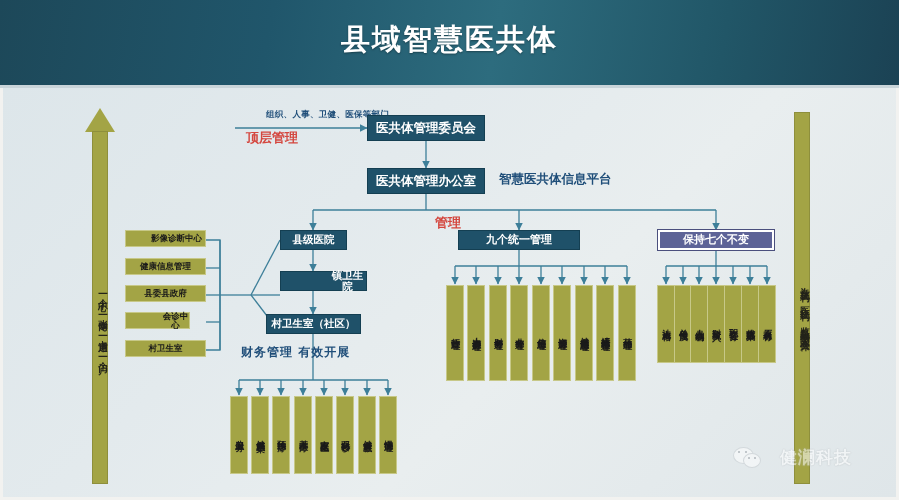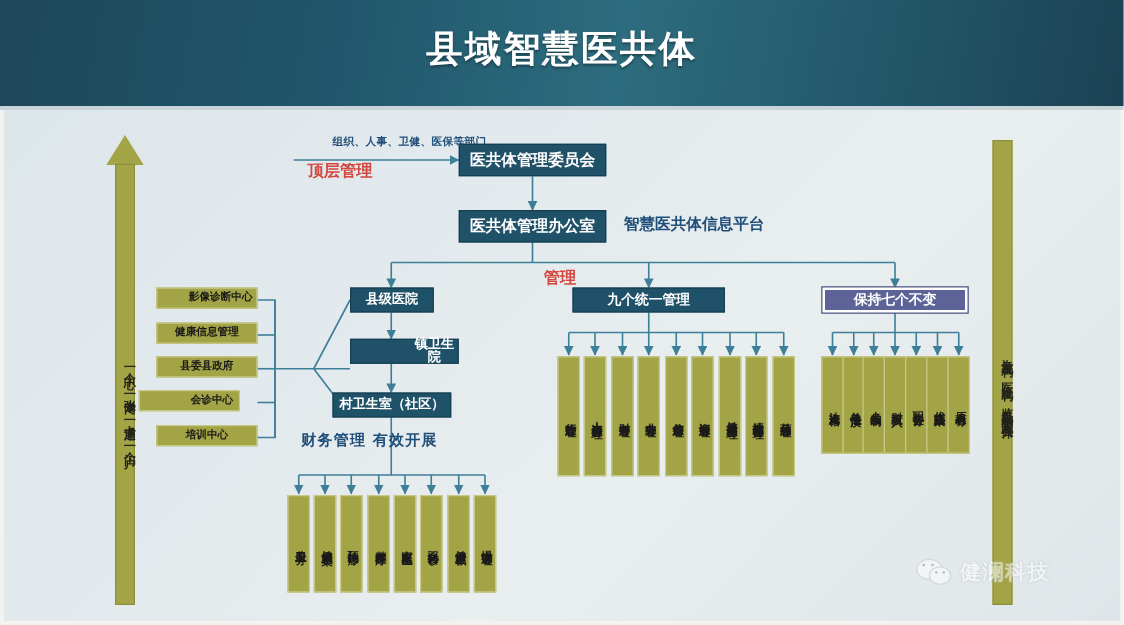--- a/index.html
+++ b/index.html
@@ -76,21 +76,21 @@
   
   .anno{position:absolute;font-weight:bold;line-height:1.15;}
   .anno-red{color:#d4473f;}
   .anno-blue{color:#1f4e79;}
   .anno-blue-sm{color:#1f4e79;font-size:8.5px;letter-spacing:.3px;padding-left:26px;}
 
   
   #watermark{position:absolute;display:flex;align-items:center;gap:5px;opacity:.55;}
   #watermark .wm-text{
     color:#ffffff;font-size:17px;font-weight:bold;
-    text-shadow:0 0 2px #b9bfc3,0 0 1px #9aa2a7;letter-spacing:1px;
+    text-shadow:0 0 2px #b9bfc3,0 0 1px #9aa2a7;letter-spacing:1px;margin-left:12px;
   }
   .wechat{position:relative;width:30px;height:22px;}
   .wechat .b1{
     position:absolute;left:0;top:0;width:19px;height:15px;border-radius:50%;
     background:#ffffff;border:1px solid #c6ccd0;
   }
   .wechat .b2{
     position:absolute;left:10px;top:6px;width:16px;height:13px;border-radius:50%;
     background:#ffffff;border:1px solid #c6ccd0;
   }
@@ -204,22 +204,22 @@
       <div class="node node-teal" style="left:364px;top:80px;width:118px;height:26px;font-size:12.5px;">医共体管理办公室</div>
 
       <div class="anno anno-blue" style="left:496px;top:84px;font-size:12.5px;">智慧医共体信息平台</div>
 
       <div class="anno anno-red" style="left:404px;top:128px;font-size:13px;margin-left:28px;">管理</div>
 
       <div>
         <div class="node node-olive node-olive-h" style="left:122px;top:142px;width:81px;height:17px;padding-left:22px;">影像诊断中心</div>
         <div class="node node-olive node-olive-h" style="left:122px;top:170px;width:81px;height:17px;">健康信息管理</div>
         <div class="node node-olive node-olive-h" style="left:122px;top:197px;width:81px;height:17px;">县委县政府</div>
-        <div class="node node-olive node-olive-h" style="left:108px;top:224px;width:81px;height:17px;padding-left:36px;">会诊中心</div>
-        <div class="node node-olive node-olive-h" style="left:122px;top:252px;width:81px;height:17px;">培训中心</div>
+        <div class="node node-olive node-olive-h" style="left:122px;top:224px;width:65px;height:17px;padding-left:36px;">会诊中心</div>
+        <div class="node node-olive node-olive-h" style="left:122px;top:252px;width:81px;height:17px;">村卫生室</div>
       </div>
 
       <div>
         <div class="node node-teal" style="left:277px;top:142px;width:67px;height:20px;font-size:10.5px;">县级医院</div>
         <div class="node node-teal" style="left:277px;top:183px;width:87px;height:20px;font-size:10.5px;padding-left:48px;">镇卫生院</div>
         <div class="node node-teal" style="left:263px;top:226px;width:95px;height:20px;font-size:10.5px;">村卫生室（社区）</div>
       </div>
 
       <div class="anno anno-blue" style="left:238px;top:258px;font-size:12px;letter-spacing:1px;">财务管理 有效开展</div>
 

